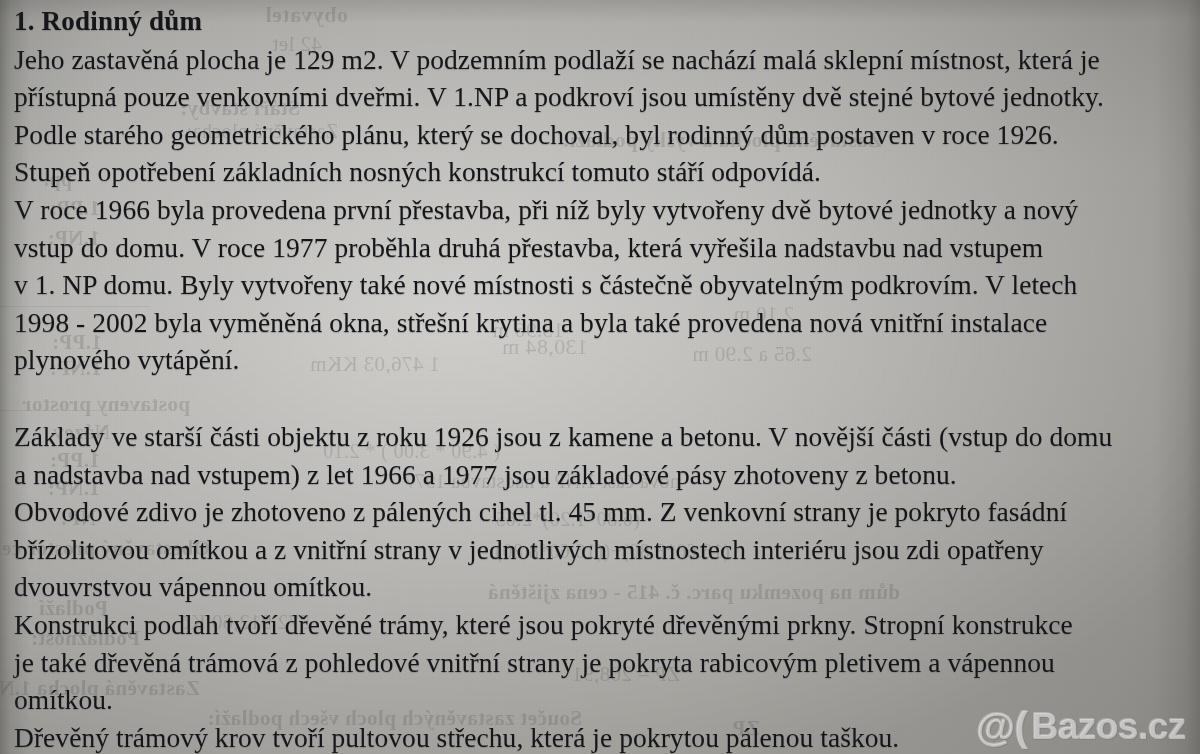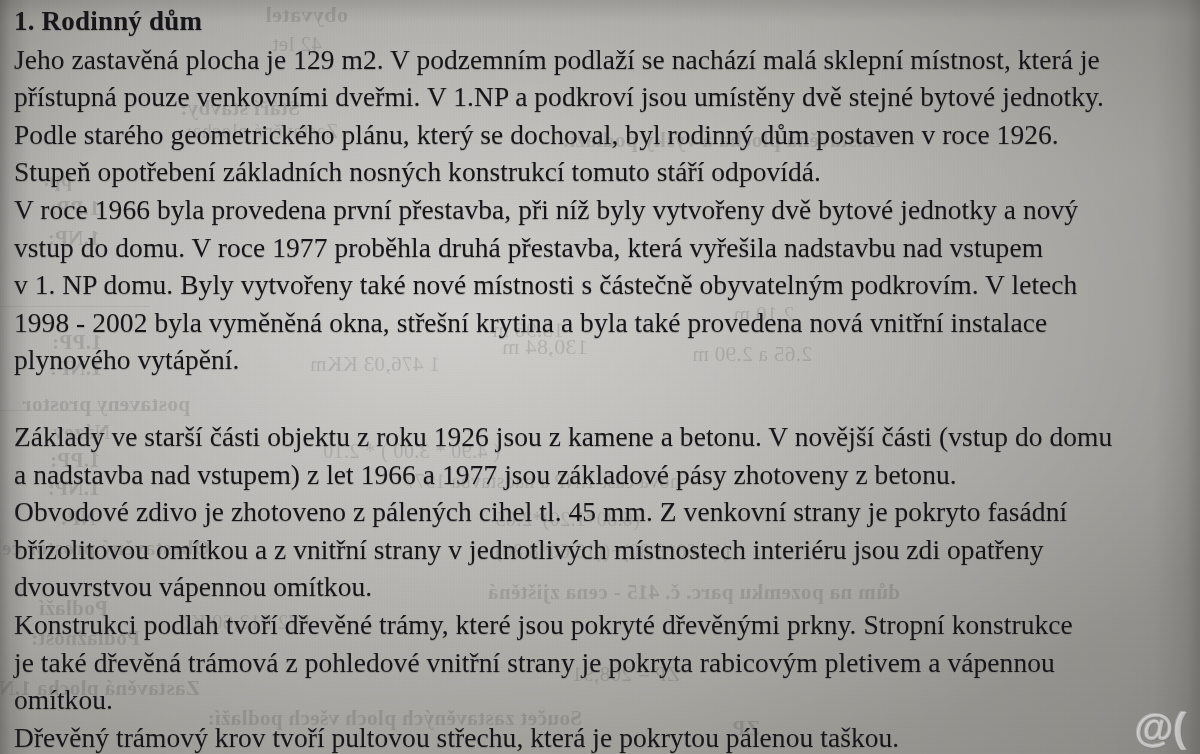--- a/index.html
+++ b/index.html
@@ -182,15 +182,16 @@
       <div class="line" style="top: 648.6px;">je také dřevěná trámová z pohledové vnitřní strany je pokryta rabicovým pletivem a vápennou</div>
       <div class="line" style="top: 686.2px;">omítkou.</div>
       <div class="line" style="top: 723.8px;">Dřevěný trámový krov tvoří pultovou střechu, která je pokrytou pálenou taškou.</div>
     </div>
 
   <div class="grain"></div>
   <div class="edge-shade"></div>
 
   <div class="watermark">
     <span class="at">@(</span>
+    <span>Bazos.cz</span>
   </div>
 
 </div>
 
 </body></html>

